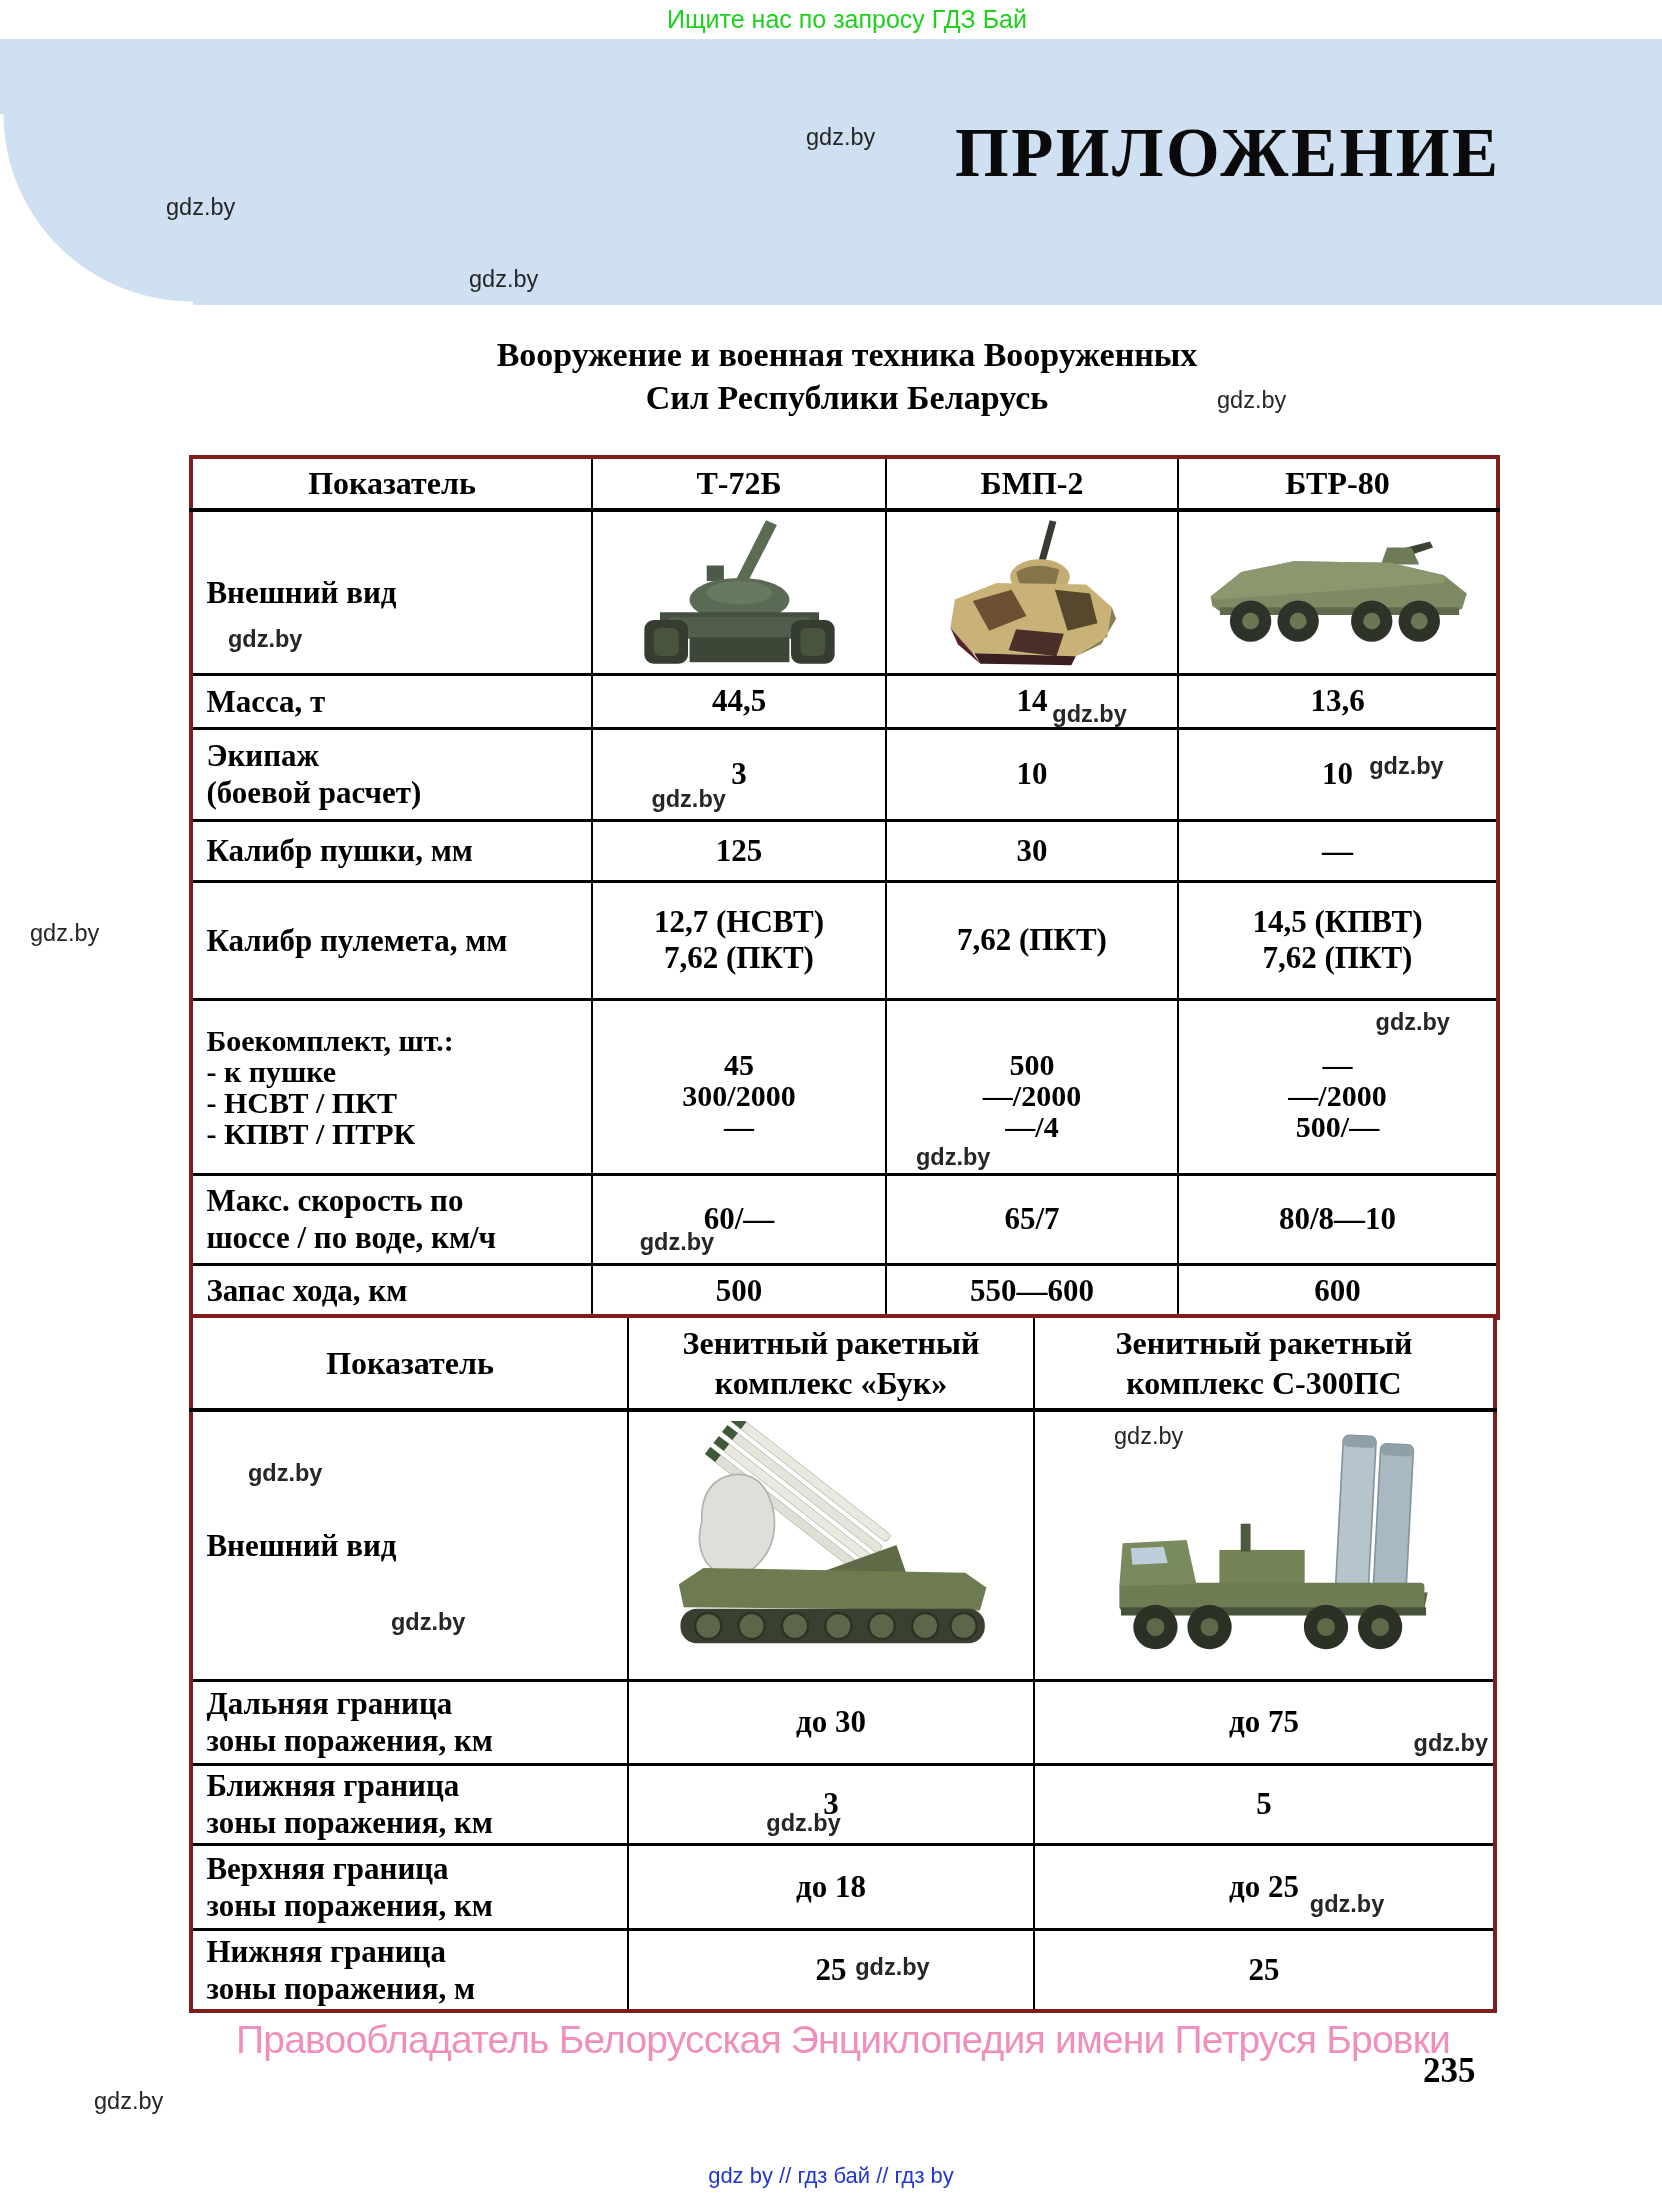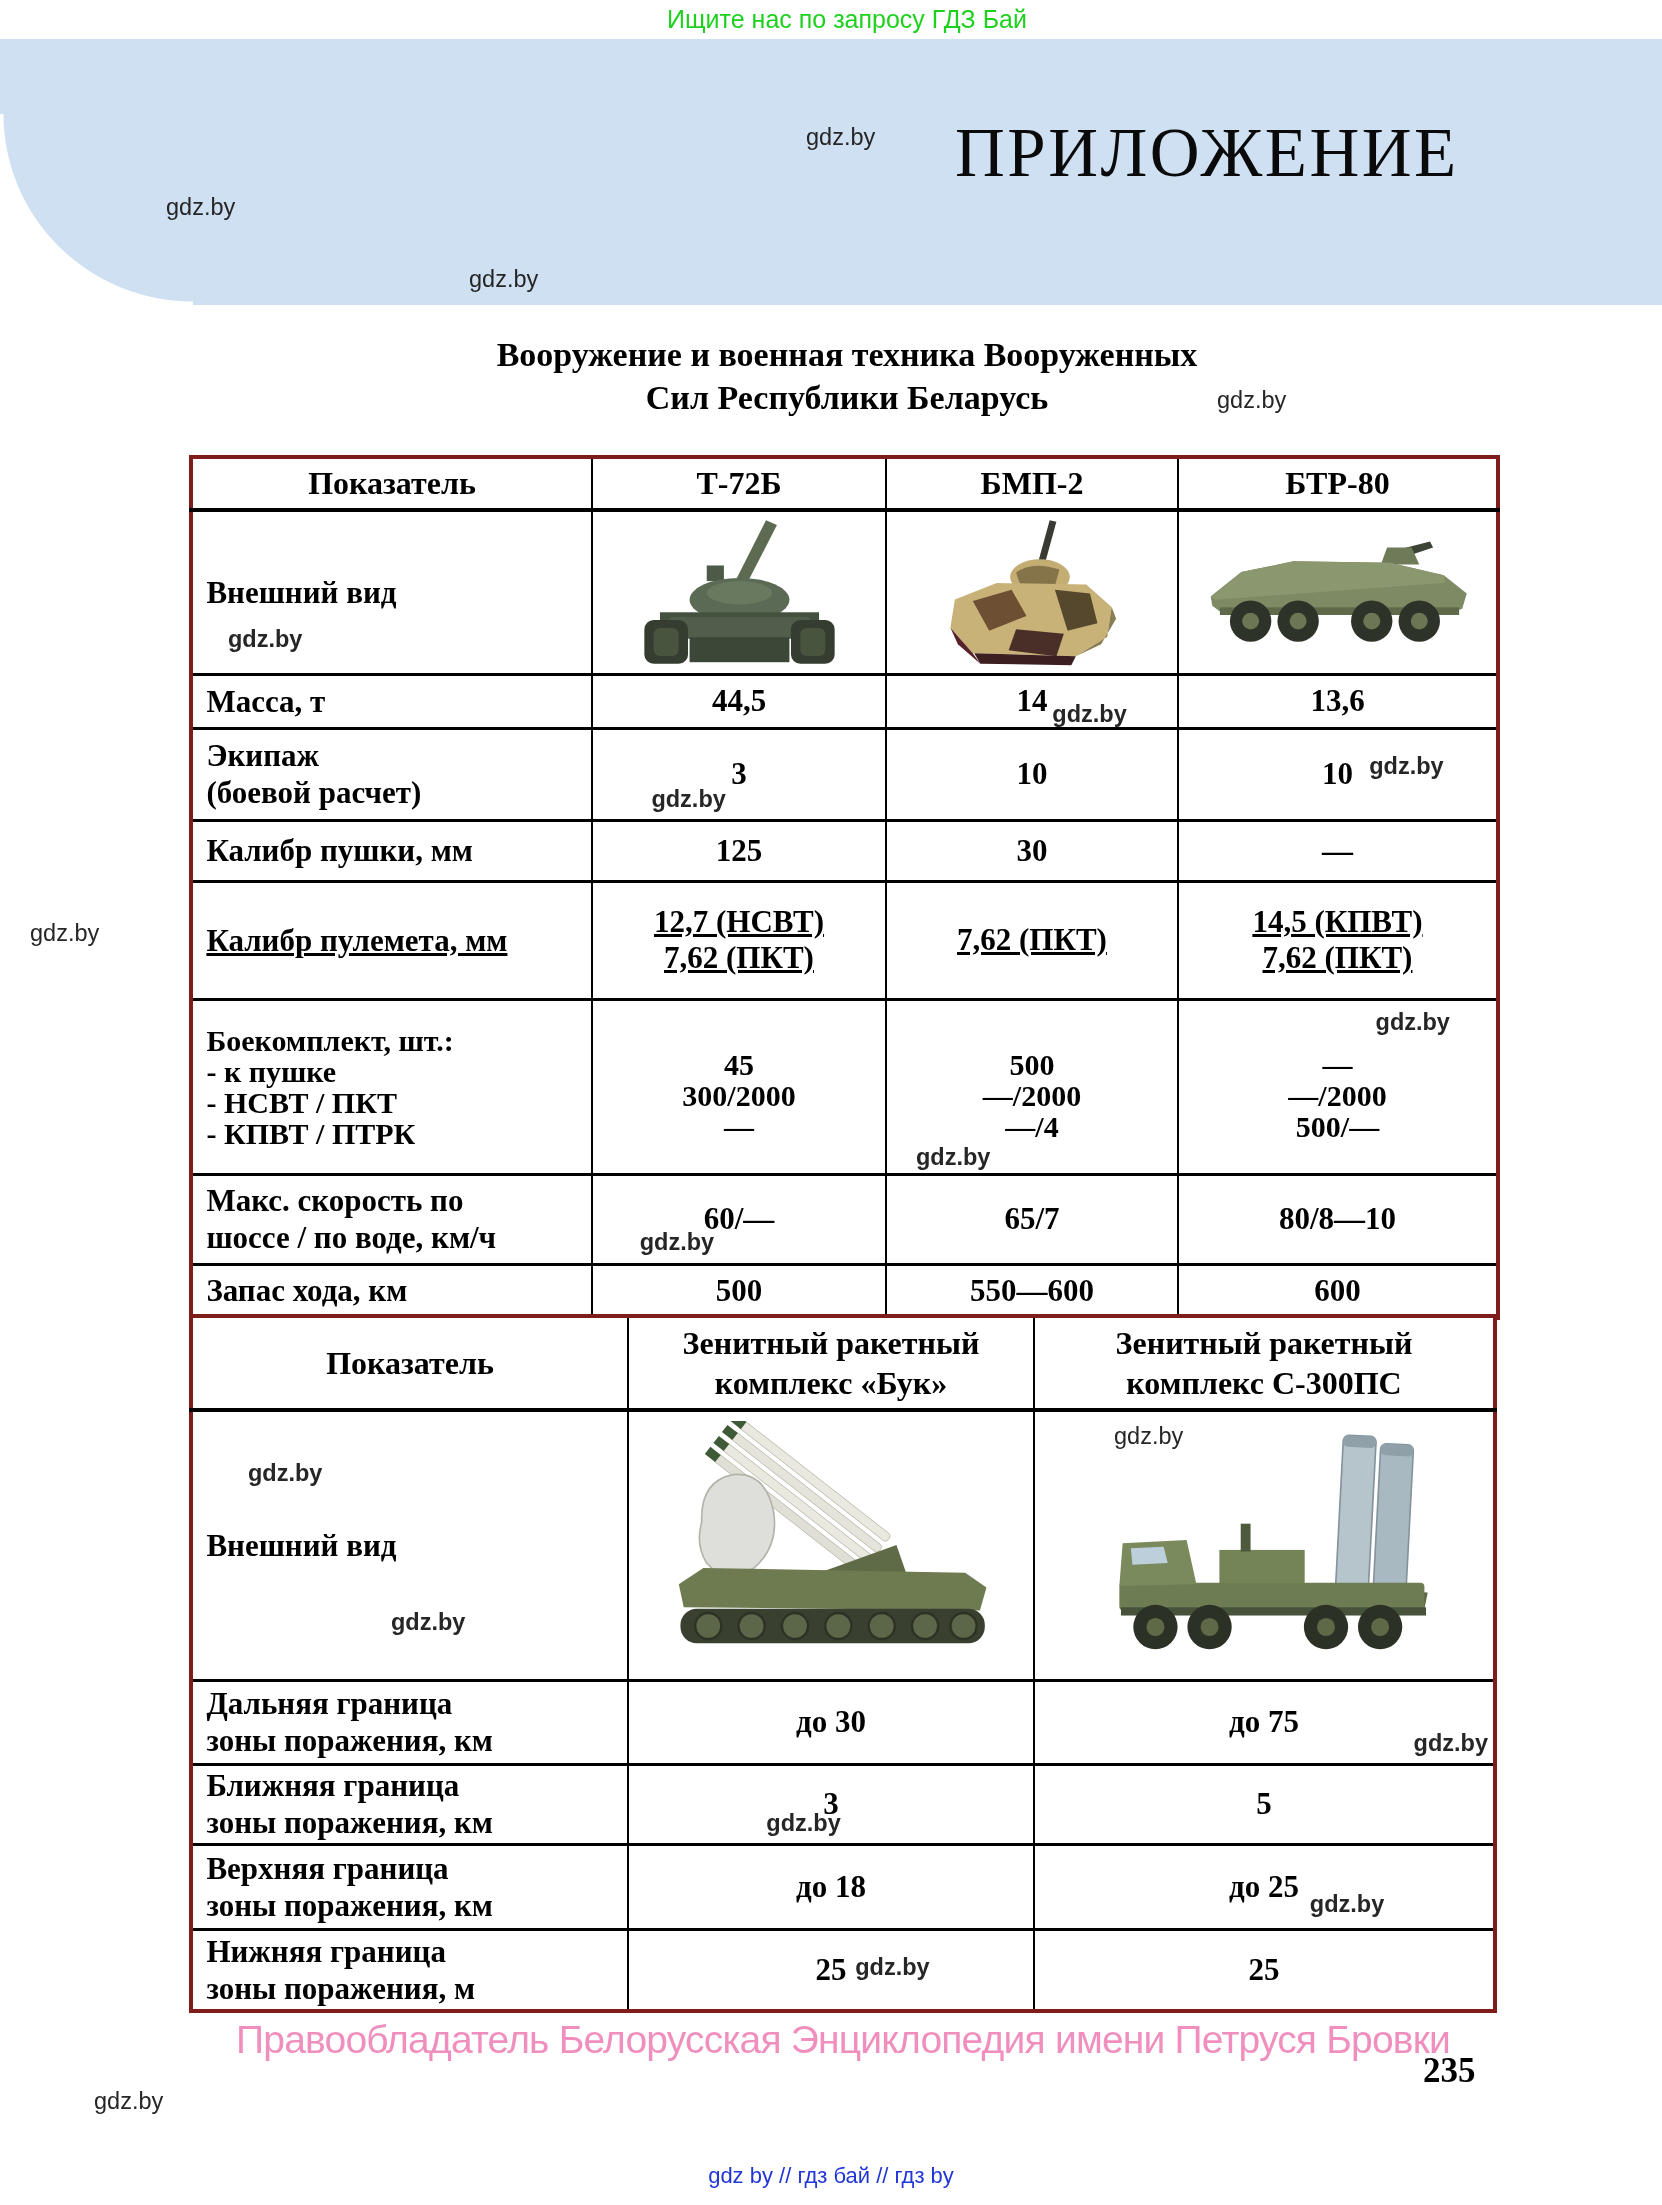--- a/index.html
+++ b/index.html
@@ -7,21 +7,21 @@
         font-family:"Liberation Serif", serif;color:#000;}
 
   
   .promo{position:absolute;top:5px;left:0;width:100%;text-align:center;
          font-family:"Liberation Sans", sans-serif;font-size:25px;color:#1ed11e;padding-left:16px;}
 
   
   .band{position:absolute;left:0;top:39px;width:1662px;height:266px;background:#cfe0f3;}
   .band-cut{position:absolute;left:0;top:75px;width:193px;height:191px;
             background:radial-gradient(ellipse 193px 191px at 193px 0px,#cfe0f3 0px 189px,#ffffff 190px);}
-  .apptitle{position:absolute;left:955px;top:75px;margin:0;font-size:69px;font-weight:normal;
+  .apptitle{position:absolute;left:955px;top:75px;margin:0;font-size:69px;font-weight:bold;
             letter-spacing:2.5px;font-family:"Liberation Serif", serif;color:#0a0a0a;}
 
   
   .wm{position:absolute;font-family:"Liberation Sans", sans-serif;font-size:23.5px;color:#262626;
       white-space:nowrap;z-index:5;}
   .wm1{left:806px;top:124px;}   .wm2{left:166px;top:194px;}  .wm3{left:469px;top:266px;}
   .wm4{left:1217px;top:387px;}  .wm9{left:30px;top:920px;}  .wm20{left:94px;top:2088px;}
 
   
   .wm-in{position:absolute;font-family:"Liberation Sans", sans-serif;font-size:23.5px;color:#262626;white-space:nowrap;}
@@ -50,21 +50,21 @@
   td,th{border:2.5px solid #000;border-top-width:3.4px;border-bottom-width:3.4px;
         vertical-align:middle;padding:0;font-weight:bold;overflow:hidden;}
   table{border:4px solid #7f1d1d;}
   th{font-size:32px;border-bottom-width:4.2px;text-align:center;}
   td{font-size:31px;}
   .lbl{text-align:left;padding-left:13.4px;line-height:37px;}
   .val{text-align:center;position:relative;}
   .preline{white-space:pre-line;}
   .rel{position:relative;}
   tr.r-hdr1{height:53px;} tr.r-img1{height:164px;} tr.r-massa{height:54px;}
-  tr.r-crew{height:92px;} tr.r-gun{height:61px;} tr.r-mg{height:118px;text-decoration:underline;}
+  tr.r-crew{height:92px;} tr.r-gun{height:61px;} tr.r-mg{height:118px;}
   tr.r-ammo{height:121px;} tr.r-speed{height:90px;} tr.r-range{height:54px;}
   tr.r-ammo td{font-size:30px;line-height:31px;}
   tr.r-ammo td.val{padding-top:17px;}
   tr.r-hdr2{height:94px;} tr.r-img2{height:270px;}
   tr.r-far{height:84px;} tr.r-near{height:80px;} tr.r-upper{height:85px;} tr.r-lower{height:82px;}
   .t2 th{line-height:40px;}
   .imgcell{text-align:center;}
   .imgcell svg{display:block;margin:0 auto;}
 
   

